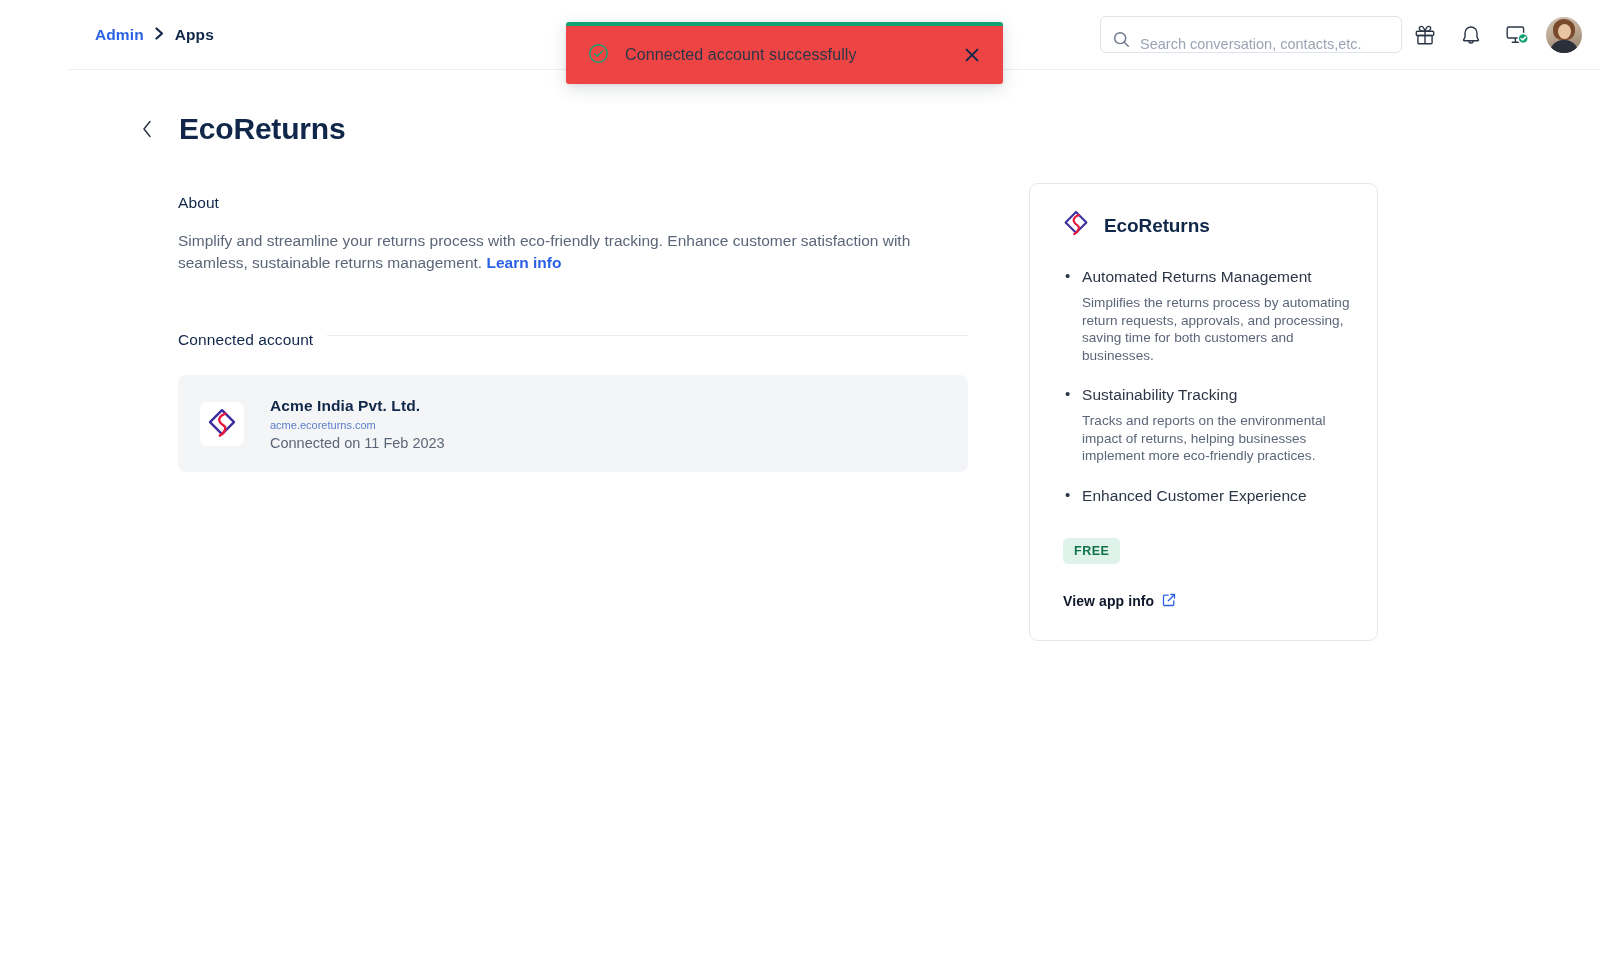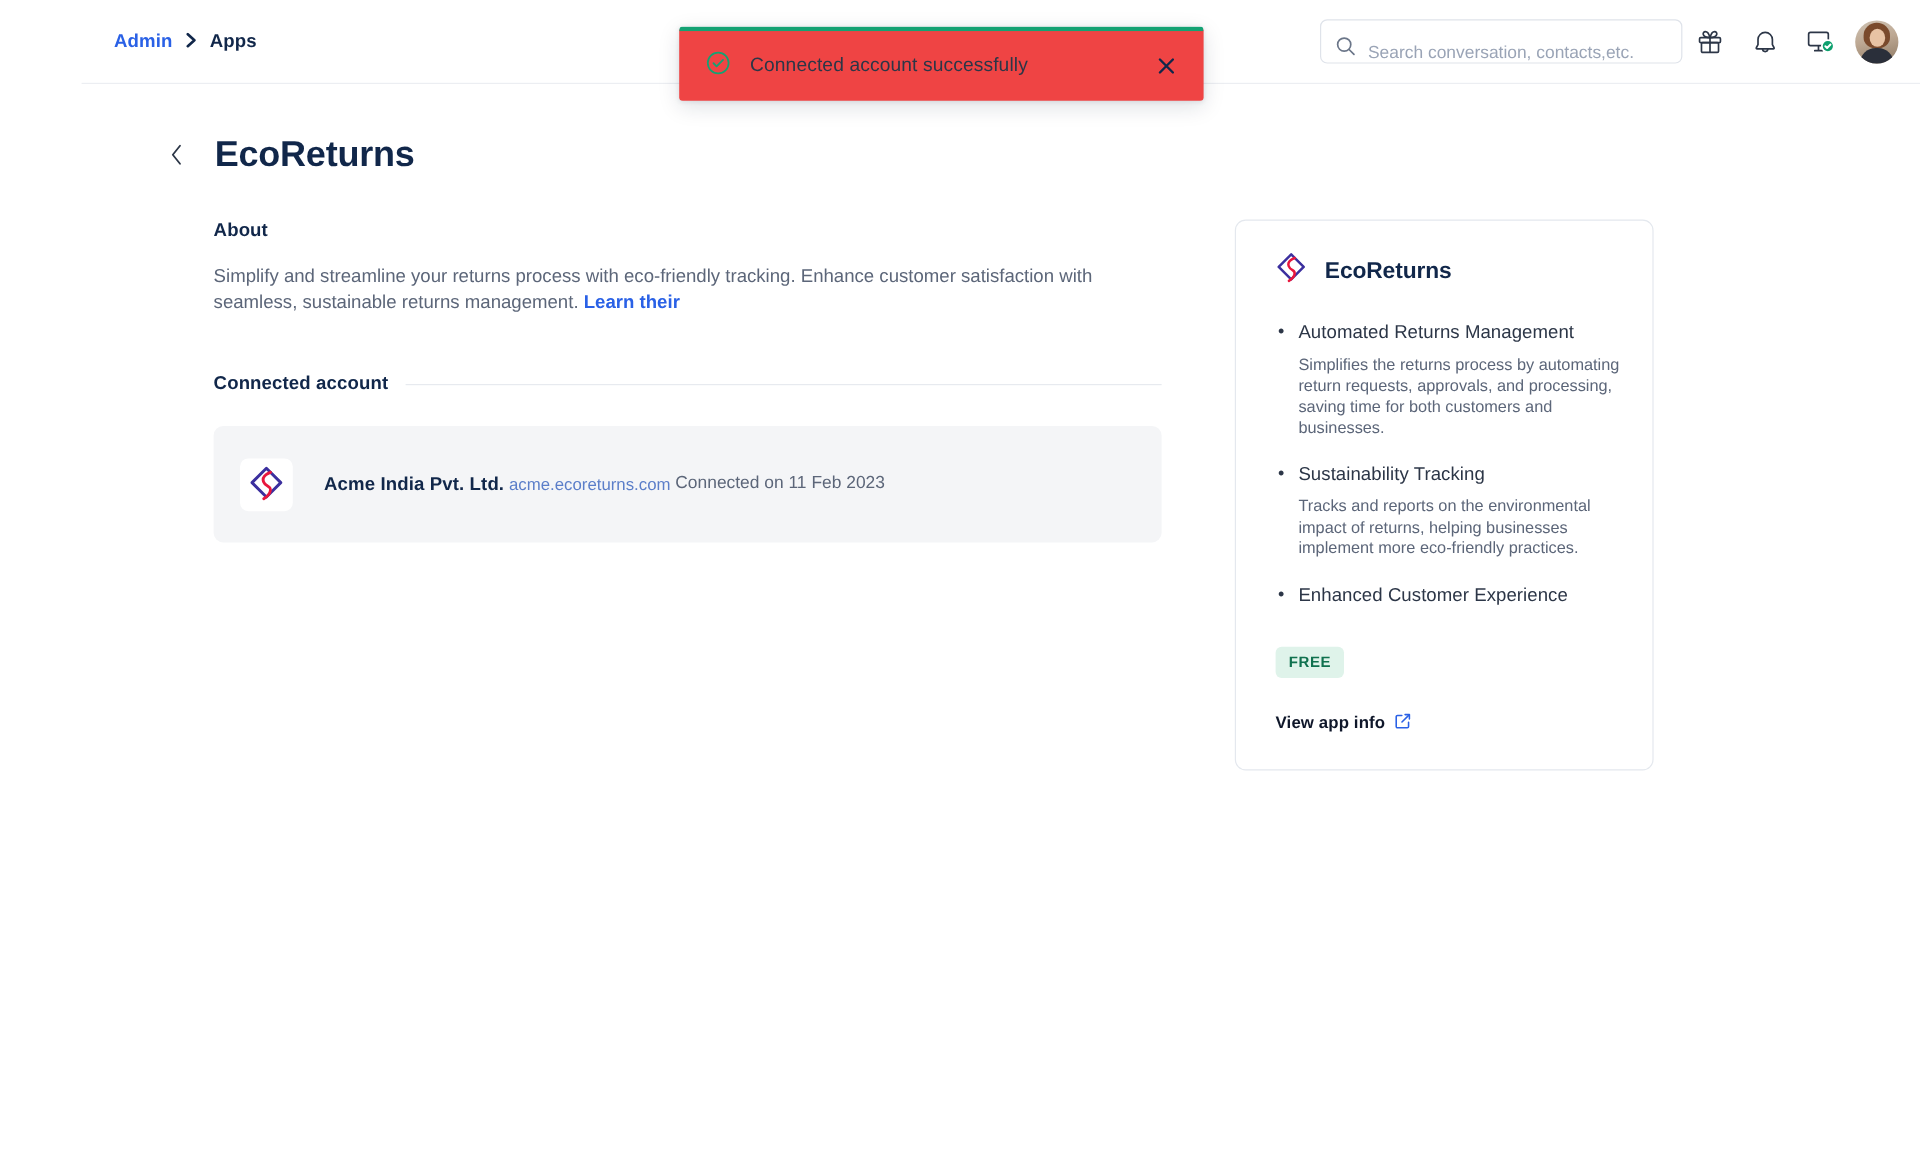--- a/index.html
+++ b/index.html
@@ -78,40 +78,40 @@
   
   .title-row { position: absolute; left: 135px; top: 112px; display: flex; align-items: center; }
   .back-btn {
     width: 24px; height: 24px; display: flex; align-items: center; justify-content: center;
     cursor: pointer; color: #2c3647; margin-right: 20px;
   }
   .page-title { font-size: 30px; font-weight: 700; color: #11274a; letter-spacing: -.2px; }
 
   
   .content { position: absolute; left: 178px; top: 184px; width: 790px; }
-  .sec-heading { font-size: 15.5px; font-weight: 700; color: #11274a; letter-spacing: .1px; }
+  .sec-heading { font-size: 15.5px; font-weight: 400; color: #11274a; letter-spacing: .1px; margin-top: 10px; }
   .about-text {
     margin-top: 18px; font-size: 15.5px; line-height: 22px; color: #5c6679; max-width: 780px;
   }
   .about-text a { color: #2a61e6; font-weight: 700; text-decoration: none; cursor: pointer; }
 
   .divider-head { display: flex; align-items: center; gap: 14px; margin-top: 47px; }
   .divider-head .line { flex: 1; height: 1px; background: #e7eaef; }
 
   .acct-card {
     margin-top: 26px; width: 790px; height: 97px; background: #f4f5f7; border-radius: 8px;
     display: flex; align-items: center; padding: 0 34px 0 22px;
   }
   .acct-logo {
     width: 44px; height: 44px; background: #ffffff; border-radius: 7px; flex: none;
     display: flex; align-items: center; justify-content: center; margin-right: 26px;
   }
-  .acct-info { display: flex; flex-direction: row; gap: 4px; }
+  .acct-info { display: flex; flex-direction: column; gap: 4px; }
   .acct-name { font-size: 15.5px; font-weight: 700; color: #11274a; letter-spacing: .1px; }
-  .acct-url { font-size: 14px; color: #5b7ec9; cursor: pointer; }
+  .acct-url { font-size: 11px; color: #5b7ec9; cursor: pointer; }
   .acct-date { font-size: 14.5px; color: #5c6679; }
   .unlink-btn {
     margin-left: auto; height: 40px; background: #fff; border: 1px solid #dfe3ea; border-radius: 6px;
     display: flex; align-items: center; gap: 11px; padding: 0 17px; cursor: pointer;
   }
   .unlink-label { font-size: 15.5px; font-weight: 700; color: #11274a; letter-spacing: .1px; }
 
   
   .side-card {
     position: absolute; left: 1029px; top: 183px; width: 349px;
@@ -228,21 +228,21 @@
     </span>
     <h1 class="page-title">EcoReturns</h1>
   </div>
 
   <div class="content">
 
     <div class="sec-heading">About</div>
 
     <p class="about-text">
       <span>Simplify and streamline your returns process with eco-friendly tracking. Enhance customer satisfaction with seamless, sustainable returns management.</span>
-      <a>Learn their</a>
+      <a>Learn info</a>
     </p>
 
     <div class="divider-head">
       <span class="sec-heading">Connected account</span>
       <span class="line"></span>
     </div>
 
     <div class="acct-card">
       <div class="acct-logo">
         <svg width="30" height="32" viewBox="0 0 30 32" fill="none">

